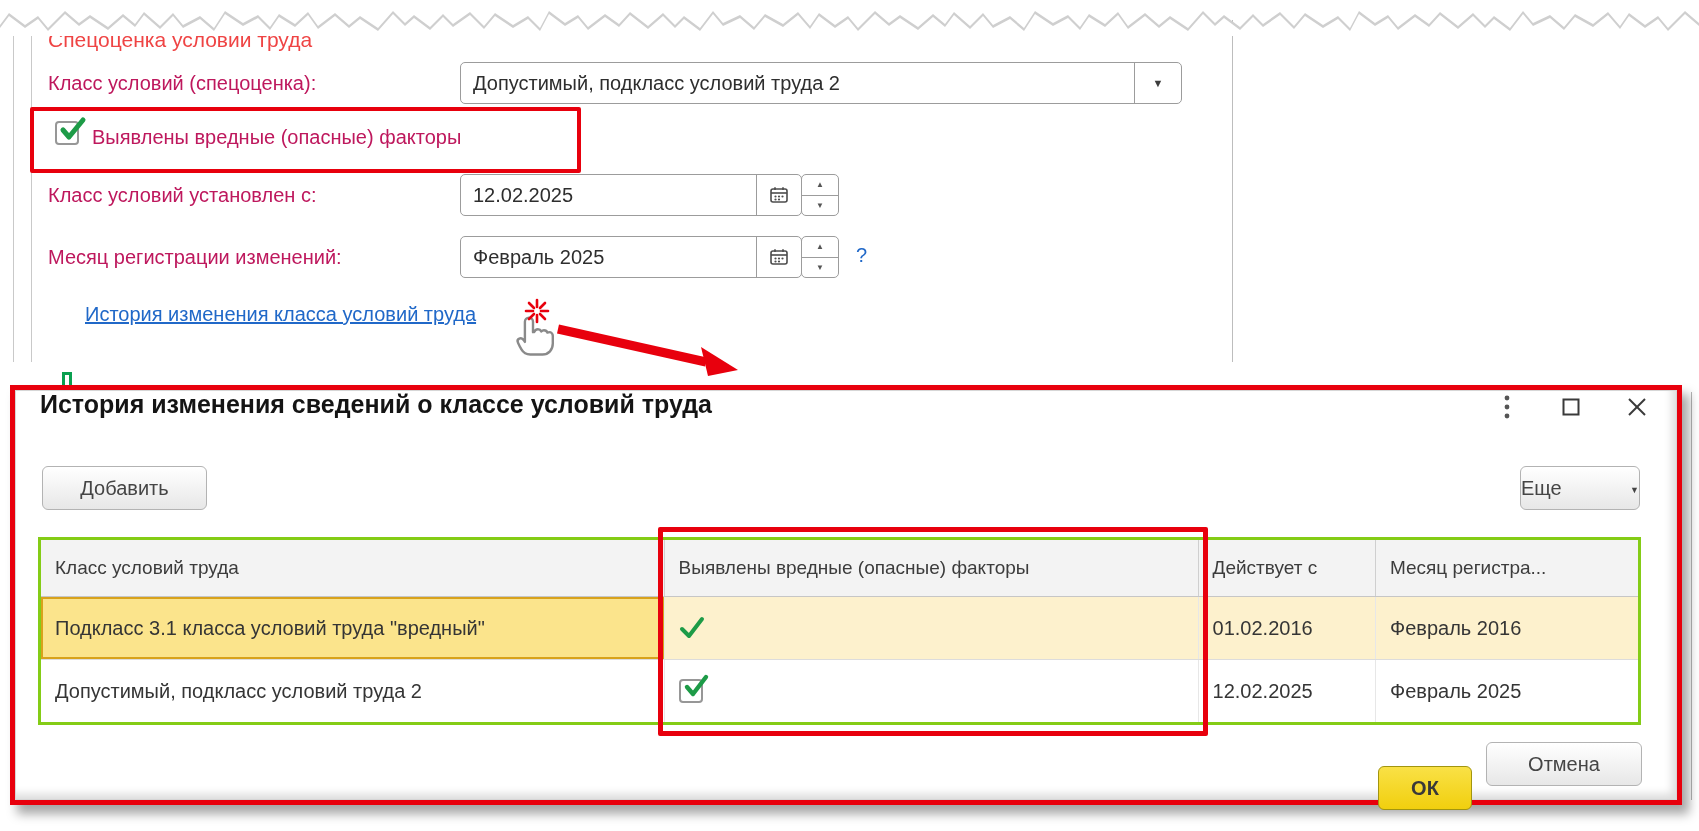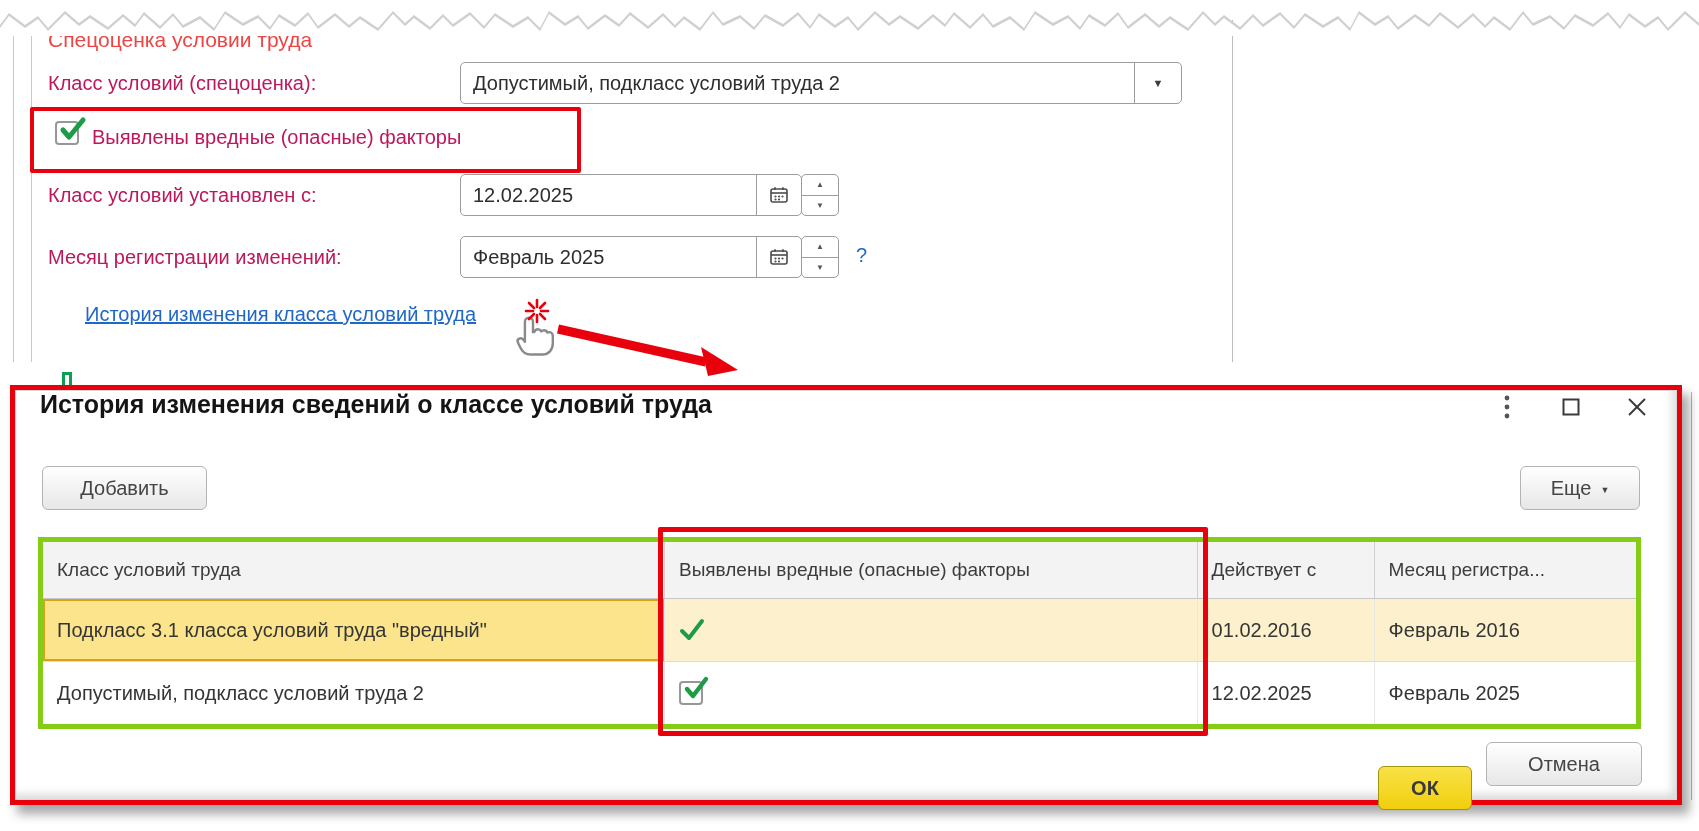--- a/index.html
+++ b/index.html
@@ -47,21 +47,21 @@
   .wctl{position:absolute;width:30px;height:30px;display:flex;align-items:center;justify-content:center;
         z-index:6;cursor:pointer;}
 
   .btn{position:absolute;display:flex;align-items:center;justify-content:center;gap:9px;
        background:linear-gradient(#ffffff,#e7e7e7);border:1px solid #b3b3b3;border-radius:6px;
        font-size:20px;color:#454545;box-sizing:border-box;z-index:6;cursor:pointer;}
   .btn .dd{font-size:9px;color:#444;padding-top:3px;}
   .btn-ok{background:linear-gradient(#f9e146,#f1cf0e);border:1px solid #a2950f;font-weight:bold;color:#393939;margin-top:24px;}
 
   
-  .tbl{position:absolute;left:38px;top:537px;width:1603px;border:5px solid #84cc16;
+  .tbl{position:absolute;left:38px;top:537px;width:1603px;border:3px solid #84cc16;
        box-sizing:border-box;z-index:6;background:#fff;}
   .thead{display:flex;height:56px;background:#f3f3f3;border-bottom:1px solid #c6c6c6;}
   .thead .td{font-size:19px;color:#3c3c3c;}
   .trow{display:flex;height:62px;background:#fff;}
   .trow.sel{background:#fdf1cd;}
   .trow+.trow{border-top:1px solid #dcdcdc;}
   .td{display:flex;align-items:center;padding:0 14px;box-sizing:border-box;
       white-space:nowrap;overflow:hidden;font-size:20px;color:#353535;}
   .c1{width:625px;} .c2{width:536px;} .c3{width:178px;} .c4{width:264px;}
   .thead .td + .td{border-left:1px solid #cfcfcf;}
@@ -192,21 +192,21 @@
   <div class="wctl" style="left:1622px;top:392px;">
     <svg width="22" height="22" viewBox="0 0 22 22">
       <line x1="3" y1="3" x2="19" y2="19" stroke="#3a3a3a" stroke-width="2"></line>
       <line x1="19" y1="3" x2="3" y2="19" stroke="#3a3a3a" stroke-width="2"></line>
     </svg>
   </div>
 
   <div class="btn" style="left:42px;top:466px;width:165px;height:44px;">
     <span>Добавить</span>
   </div>
-  <div class="btn" style="left:1520px;top:466px;width:120px;height:44px;">
+  <div class="btn" style="left:1520px;top:466px;width:120px;height:44px;justify-content:space-between;">
     <span>Еще</span>
     <span class="dd">▼</span>
   </div>
 
   <div class="tbl">
     <div class="thead">
       <div class="td c1">Класс условий труда</div>
       <div class="td c2">Выявлены вредные (опасные) факторы</div>
       <div class="td c3">Действует с</div>
       <div class="td c4">Месяц регистра...</div>

